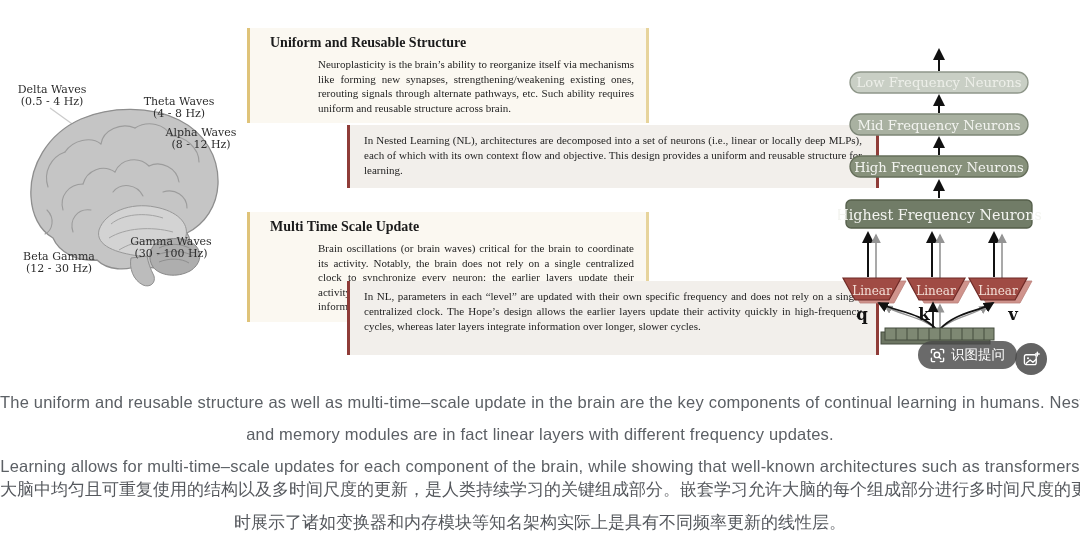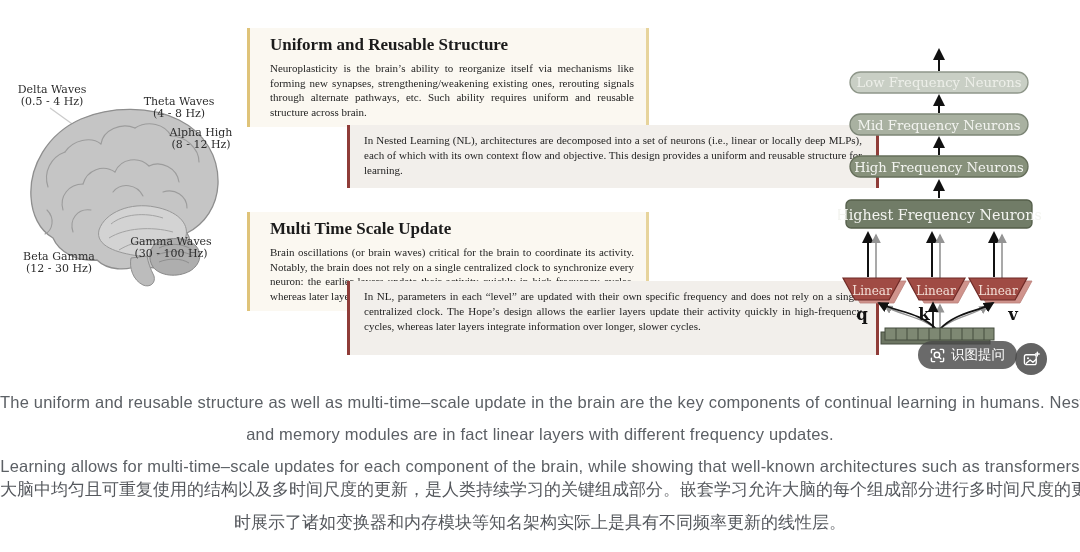--- a/index.html
+++ b/index.html
@@ -17,23 +17,23 @@
   .bl-gamma { left:129px; top:236px; width:84px; }
   .bl-beta  { left:19px;  top:251px; width:80px; }
 
   
   .note-main { position:absolute; left:247px; width:402px; background:#fbf8f1;
                border-left:3px solid #dfc379; border-right:3px solid #e7d49c;
                padding:7px 12px 8px 20px; }
   #note-uniform { top:28px;  min-height:90px; }
   #note-multi   { top:212px; min-height:93px; }
   .note-main h3 { font-family:"Liberation Serif", serif; font-weight:bold;
-                  font-size:17px; color:#1b1b1b; margin:0 0 6px 0; }
+                  font-size:14px; color:#1b1b1b; margin:0 0 6px 0; }
   .note-main p  { font:11px/14.6px "Liberation Serif", serif; color:#242424;
-                  text-align:justify; }
+                  text-align:justify;margin-left:48px; }
   .note-quote { position:absolute; left:347px; width:532px; background:#f2efeb;
                 border-left:3px solid #8f3c38; border-right:3px solid #8f3c38;
                 padding:8px 14px; }
   #note-nl1 { top:125px; min-height:63px; }
   #note-nl2 { top:281px; min-height:74px; }
   .note-quote p { font:11px/14.8px "Liberation Serif", serif; color:#242424;
                   text-align:justify; }
 
   
   .stack-svg { position:absolute; left:838px; top:0; }
@@ -115,21 +115,21 @@
 
   <div class="brain-label bl-delta">
     <div>Delta Waves</div>
     <div>(0.5 - 4 Hz)</div>
   </div>
   <div class="brain-label bl-theta">
     <div>Theta Waves</div>
     <div>(4 - 8 Hz)</div>
   </div>
   <div class="brain-label bl-alpha">
-    <div>Alpha High</div>
+    <div>Alpha Waves</div>
     <div>(8 - 12 Hz)</div>
   </div>
   <div class="brain-label bl-gamma">
     <div>Gamma Waves</div>
     <div>(30 - 100 Hz)</div>
   </div>
   <div class="brain-label bl-beta">
     <div>Beta Gamma</div>
     <div>(12 - 30 Hz)</div>
   </div>

